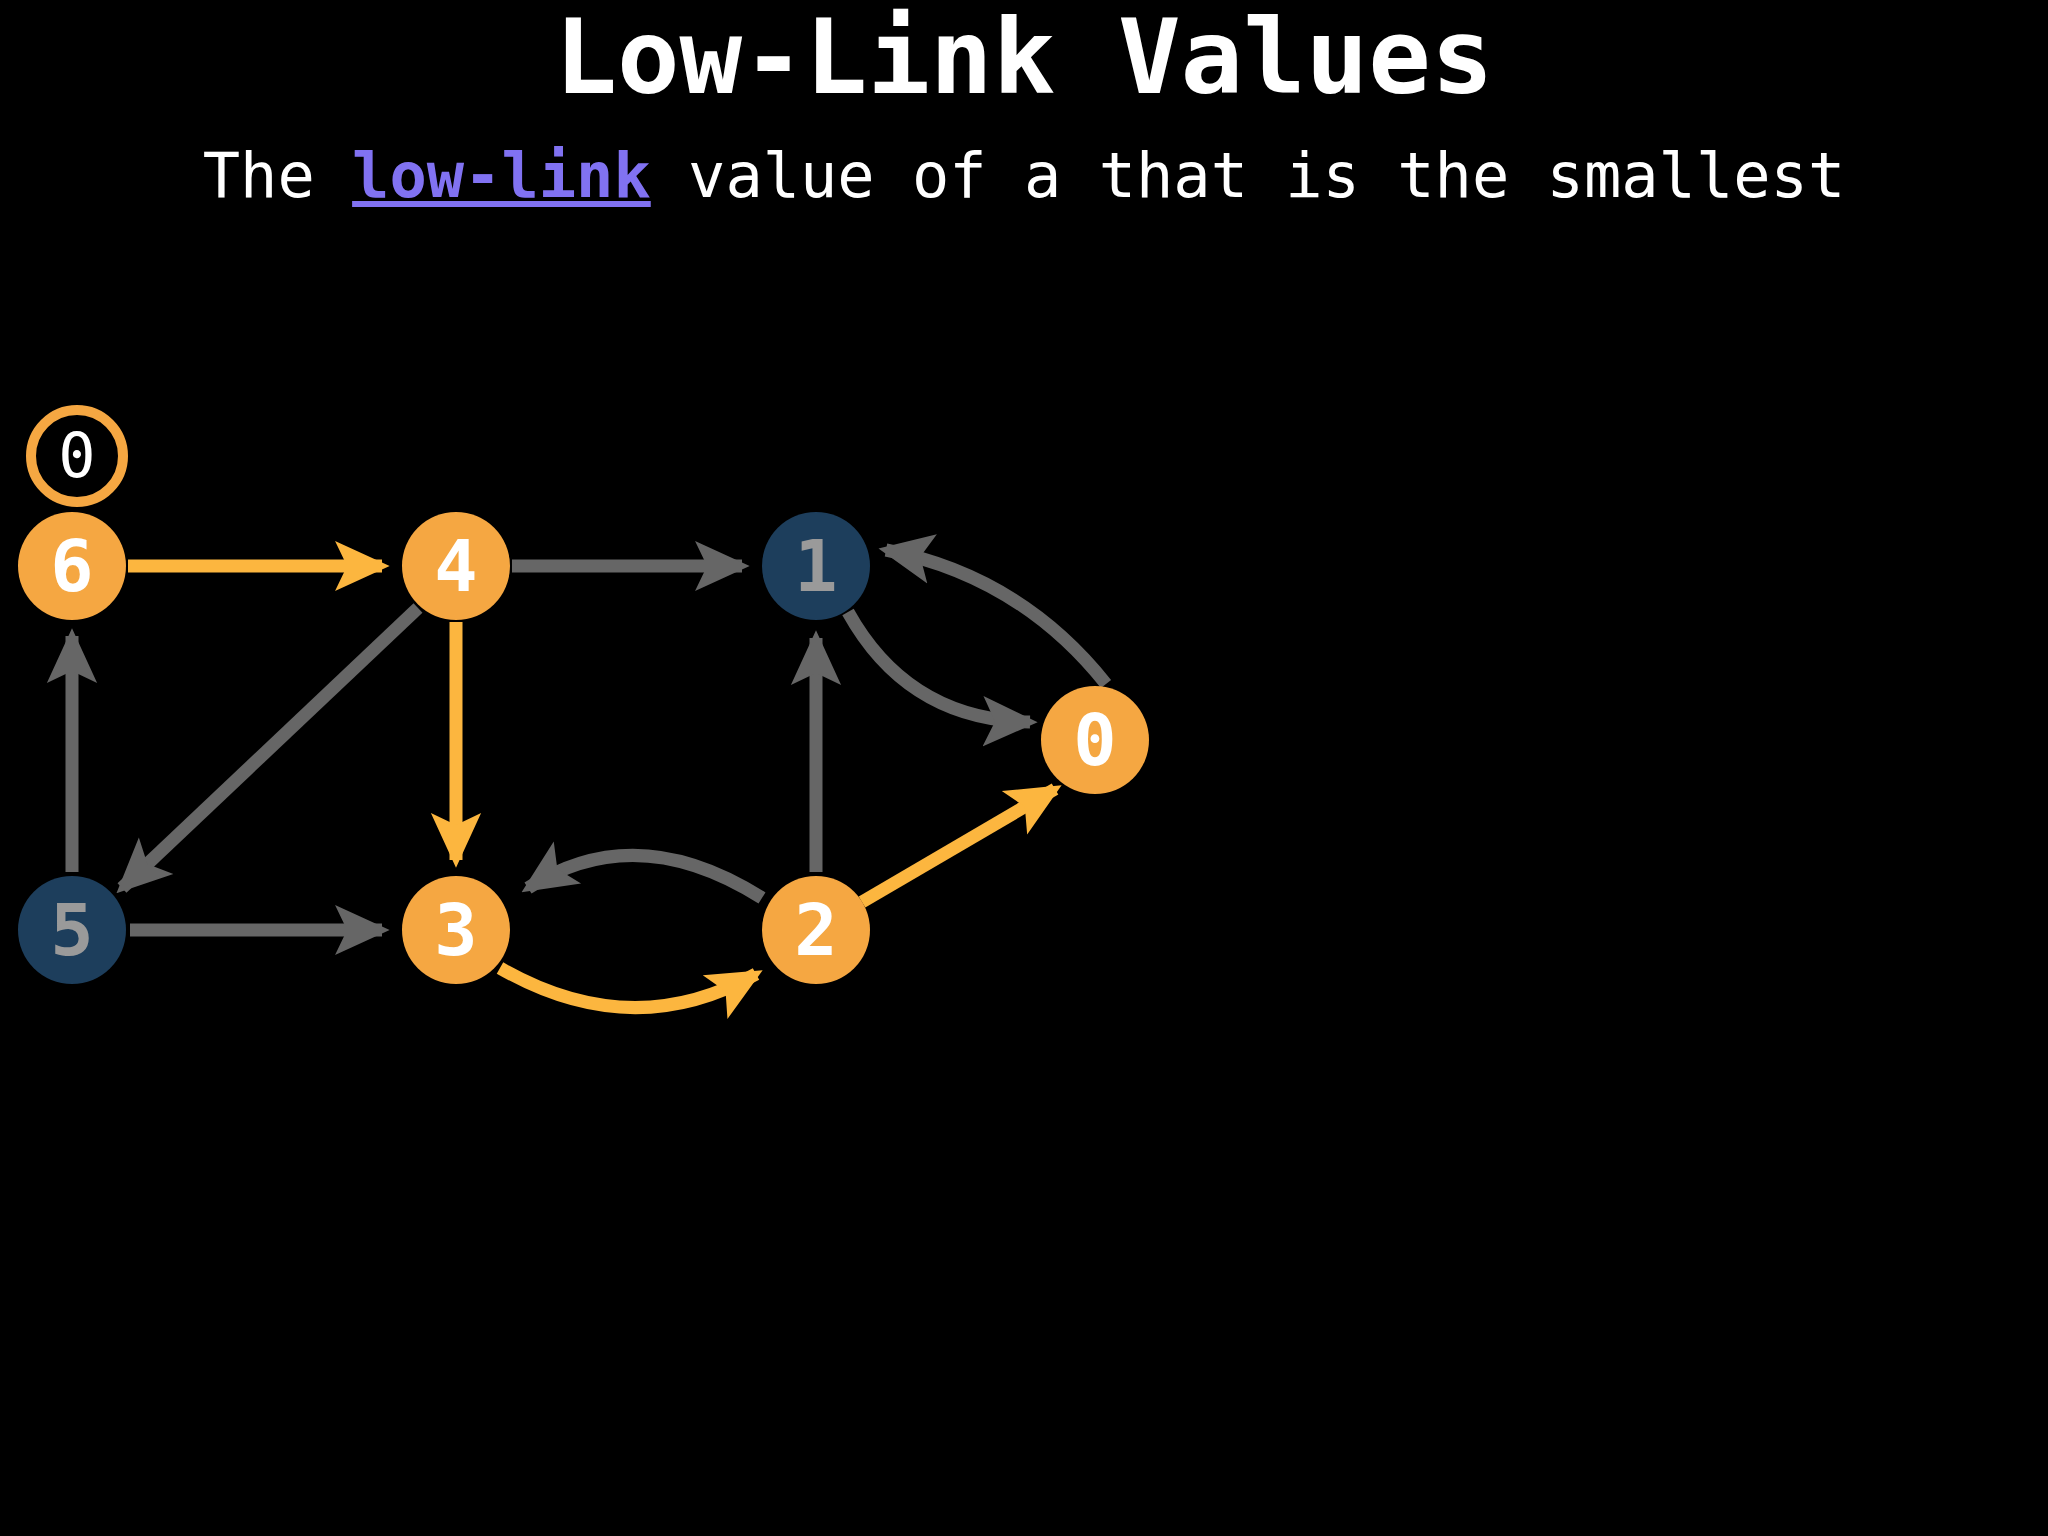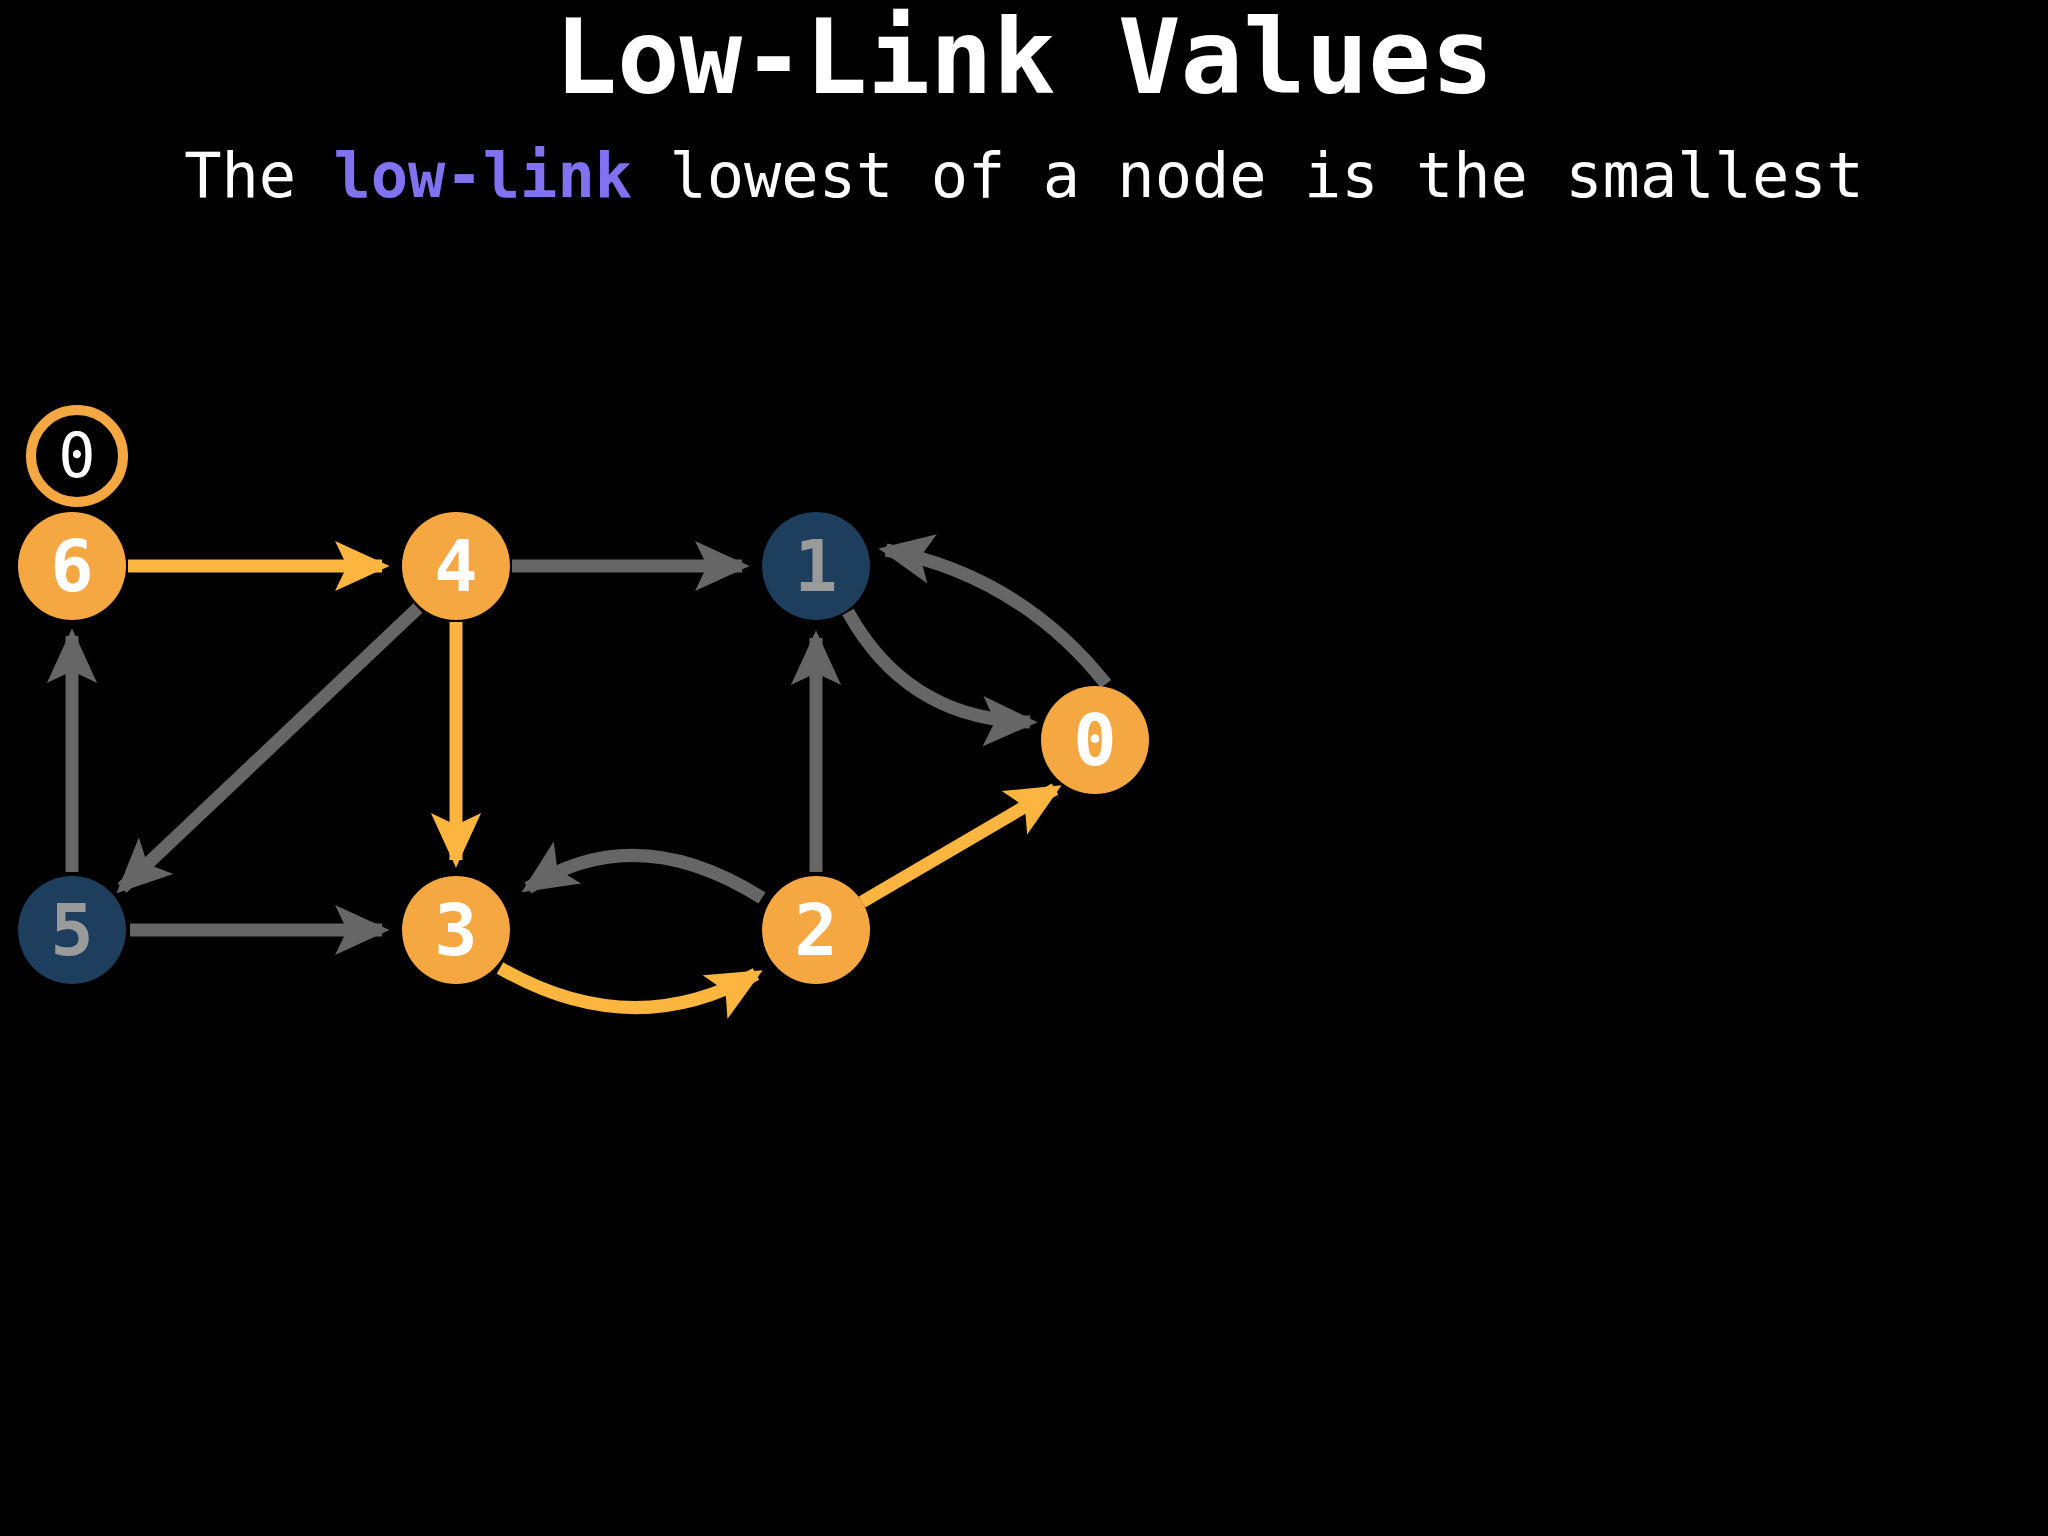--- a/index.html
+++ b/index.html
@@ -40,20 +40,21 @@
     text-align: center;
     color: #ffffff;
     font-family: "DejaVu Sans Mono", "Liberation Mono", monospace;
     font-weight: normal;
     font-size: 62px;
     line-height: 72px;
   }
   #subtitle .hl {
     color: #8172f2;
     font-weight: bold;
+    text-decoration: underline;
   }
   #graph {
     position: absolute;
     left: 0;
     top: 0;
     width: 2048px;
     height: 1536px;
   }
   .node-label {
     position: absolute;
@@ -80,21 +81,21 @@
 </style>
 </head>
 <body>
 
 <div id="slide">
 
   <div id="title">Low-Link Values</div>
 
   <div id="subtitle">
     <div>
-      <span>The </span><span class="hl">low-link</span><span> lowest of a node is the smallest</span>
+      <span>The </span><span class="hl">low-link</span><span> value of a that is the smallest</span>
     </div>
   </div>
 
   <svg id="graph" viewBox="0 0 2048 1536" width="2048" height="1536" xmlns="http://www.w3.org/2000/svg">
     <defs>
       <marker id="arrow-gray" viewBox="0 0 10 10" refX="8.6" refY="5" markerWidth="4.2" markerHeight="4.2" orient="auto-start-reverse">
         <path d="M 0 0.4 L 10 5 L 0 9.6 L 2.2 5 z" fill="#666666"></path>
       </marker>
       <marker id="arrow-orange" viewBox="0 0 10 10" refX="8.6" refY="5" markerWidth="4.2" markerHeight="4.2" orient="auto-start-reverse">
         <path d="M 0 0.4 L 10 5 L 0 9.6 L 2.2 5 z" fill="#fcb63f"></path>

